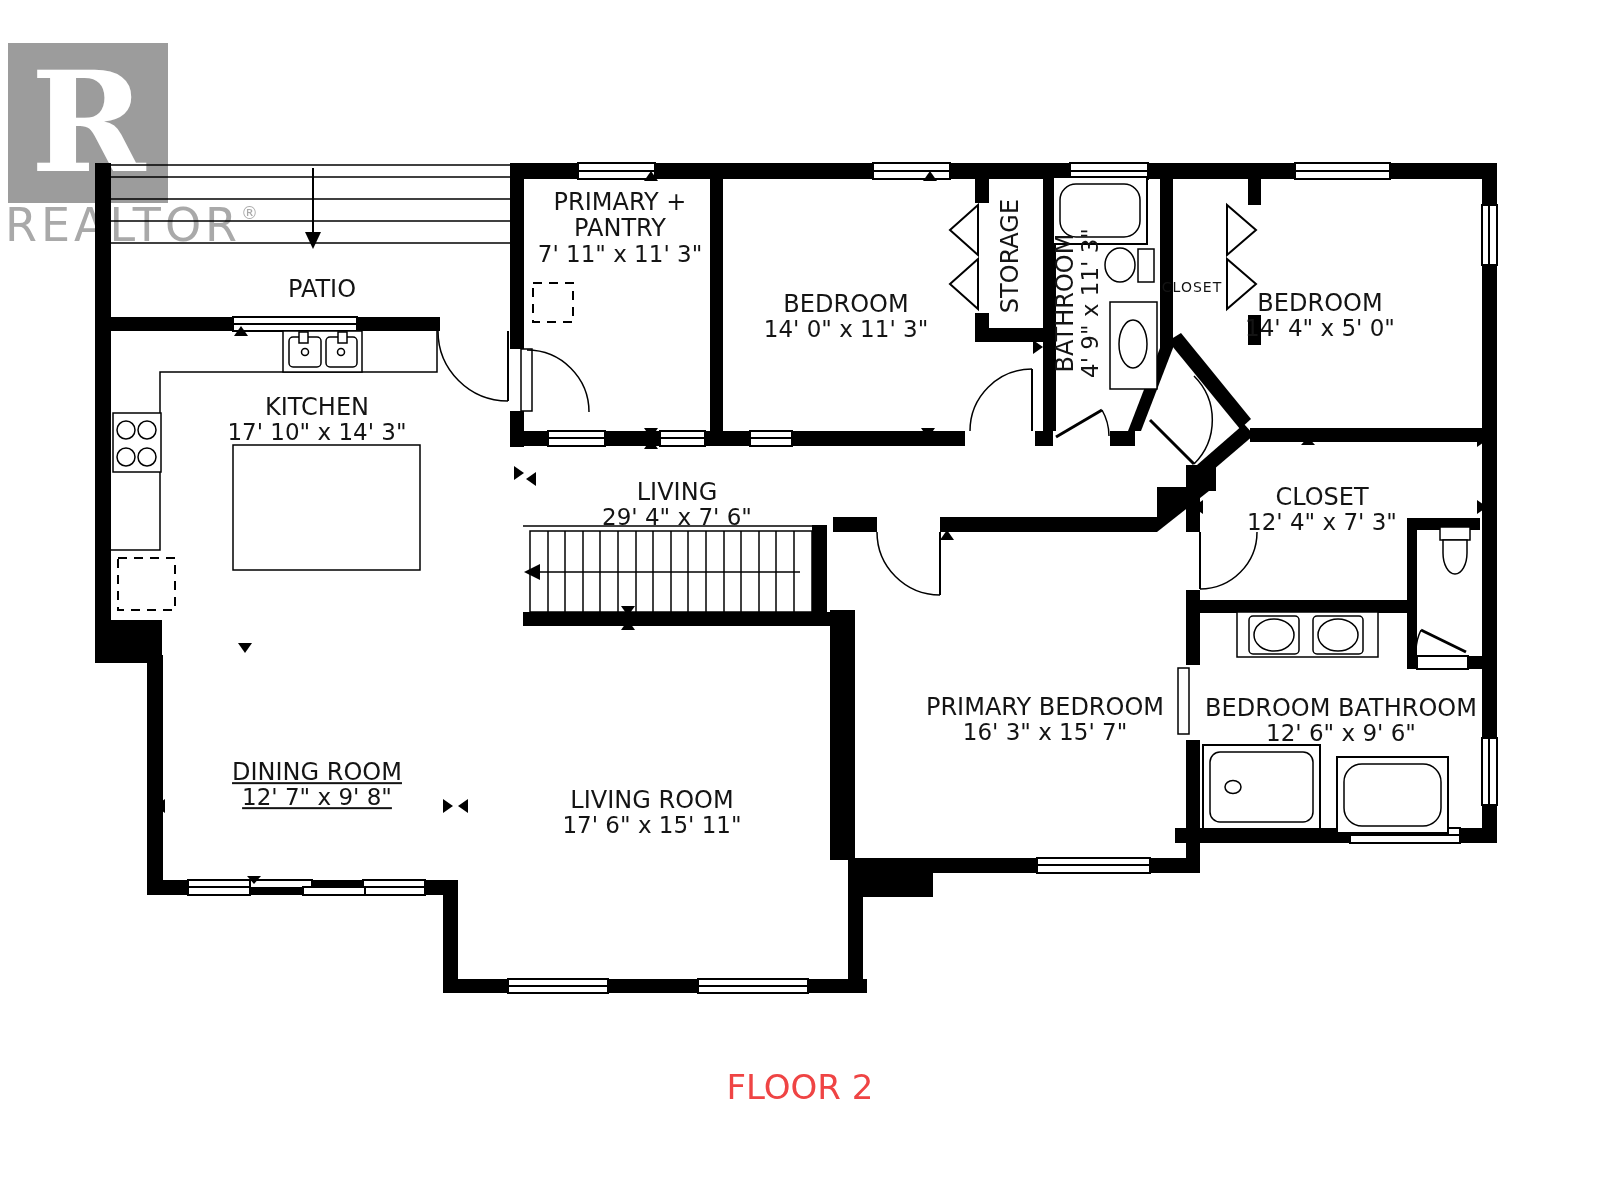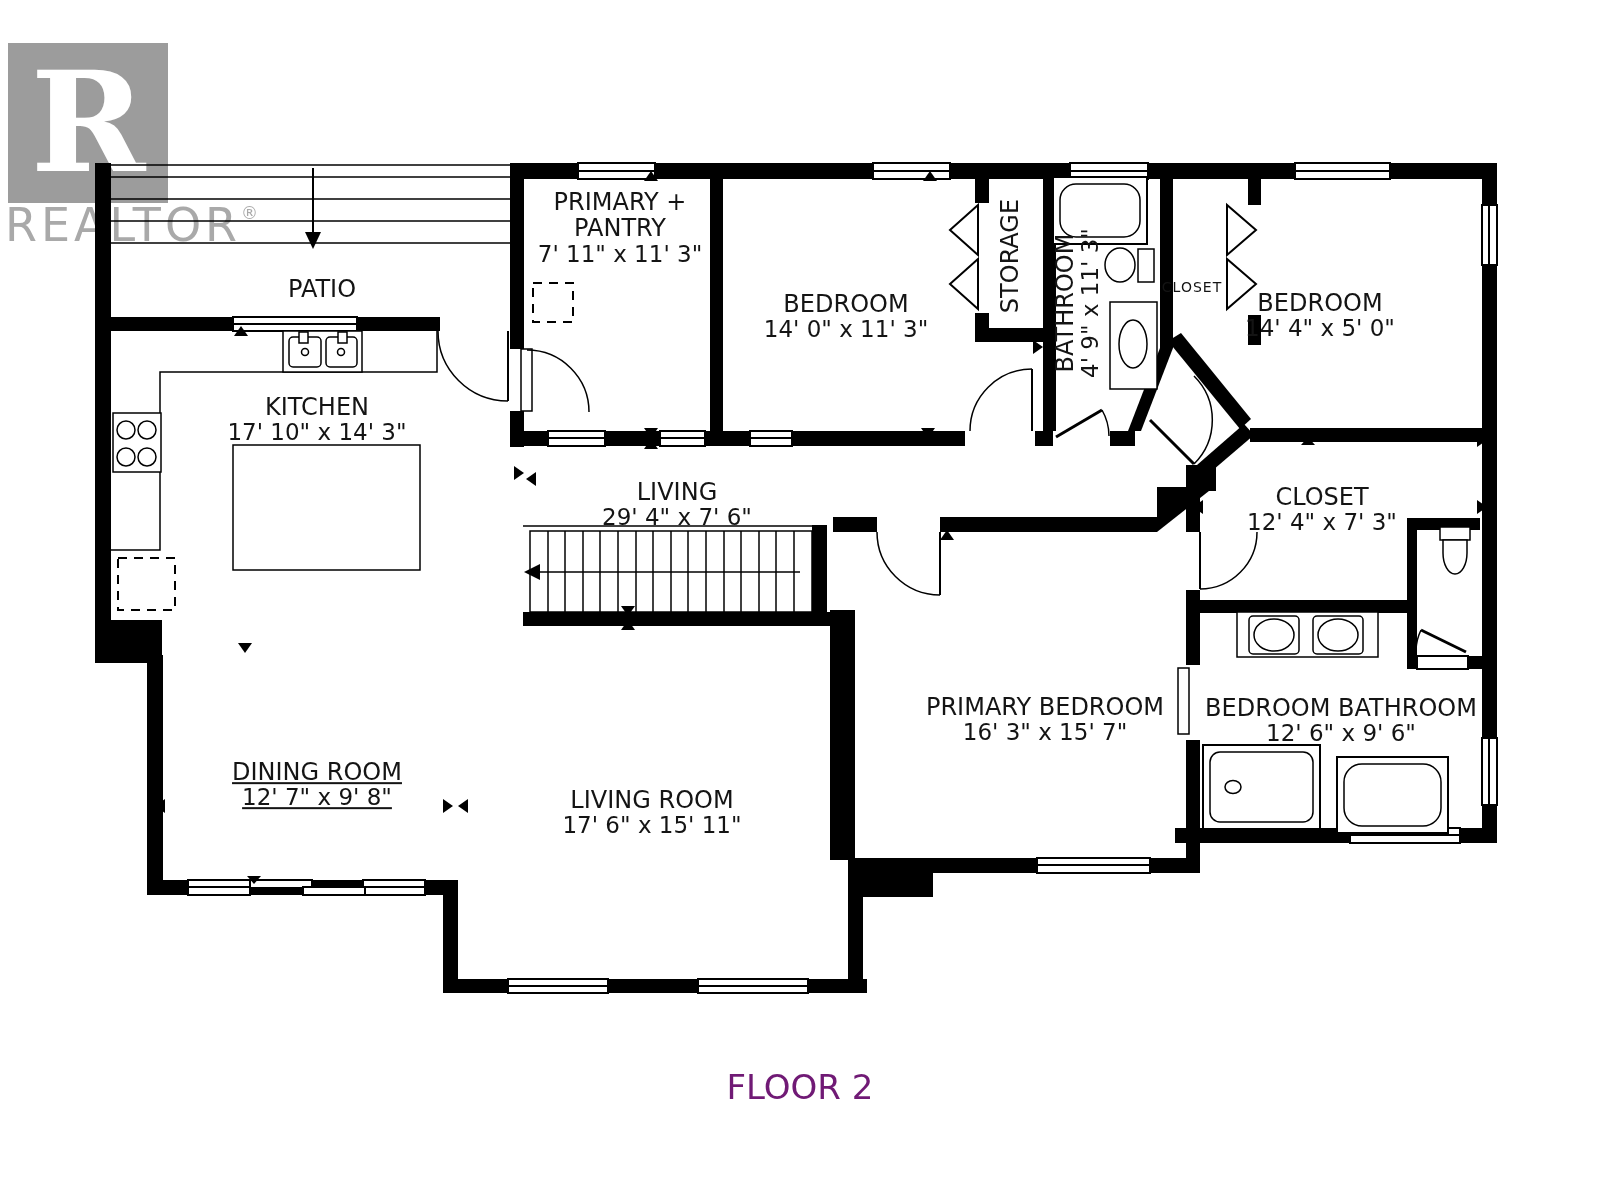--- a/index.html
+++ b/index.html
@@ -15,21 +15,21 @@
            letter-spacing:4px;white-space:nowrap;}
   .wm-text sup{font-size:17px;vertical-align:22px;letter-spacing:0;}
   
   .labels{position:absolute;left:0;top:0;width:100%;height:100%;z-index:2;pointer-events:none;}
   .lbl{position:absolute;transform:translate(-50%,-50%);text-align:center;color:#141414;
        white-space:nowrap;line-height:1.1;}
   .lbl .nm{font-size:24px;display:block;}
   .lbl .dm{font-size:23px;display:block;}
   .lbl.vert{transform:translate(-50%,-50%) rotate(-90deg);}
   .lbl.small .nm{font-size:14px;letter-spacing:1px;}
-  .floor-title{position:absolute;transform:translate(-50%,-50%);font-size:34px;color:#701a75;}
+  .floor-title{position:absolute;transform:translate(-50%,-50%);font-size:34px;color:#ef4444;}
 </style>
 </head>
 <body>
 
 <div class="stage">
 
   <div class="wm-box">
     <span class="wm-r">R</span>
   </div>
   <div class="wm-text"><span>REALTOR</span><sup>®</sup></div>

